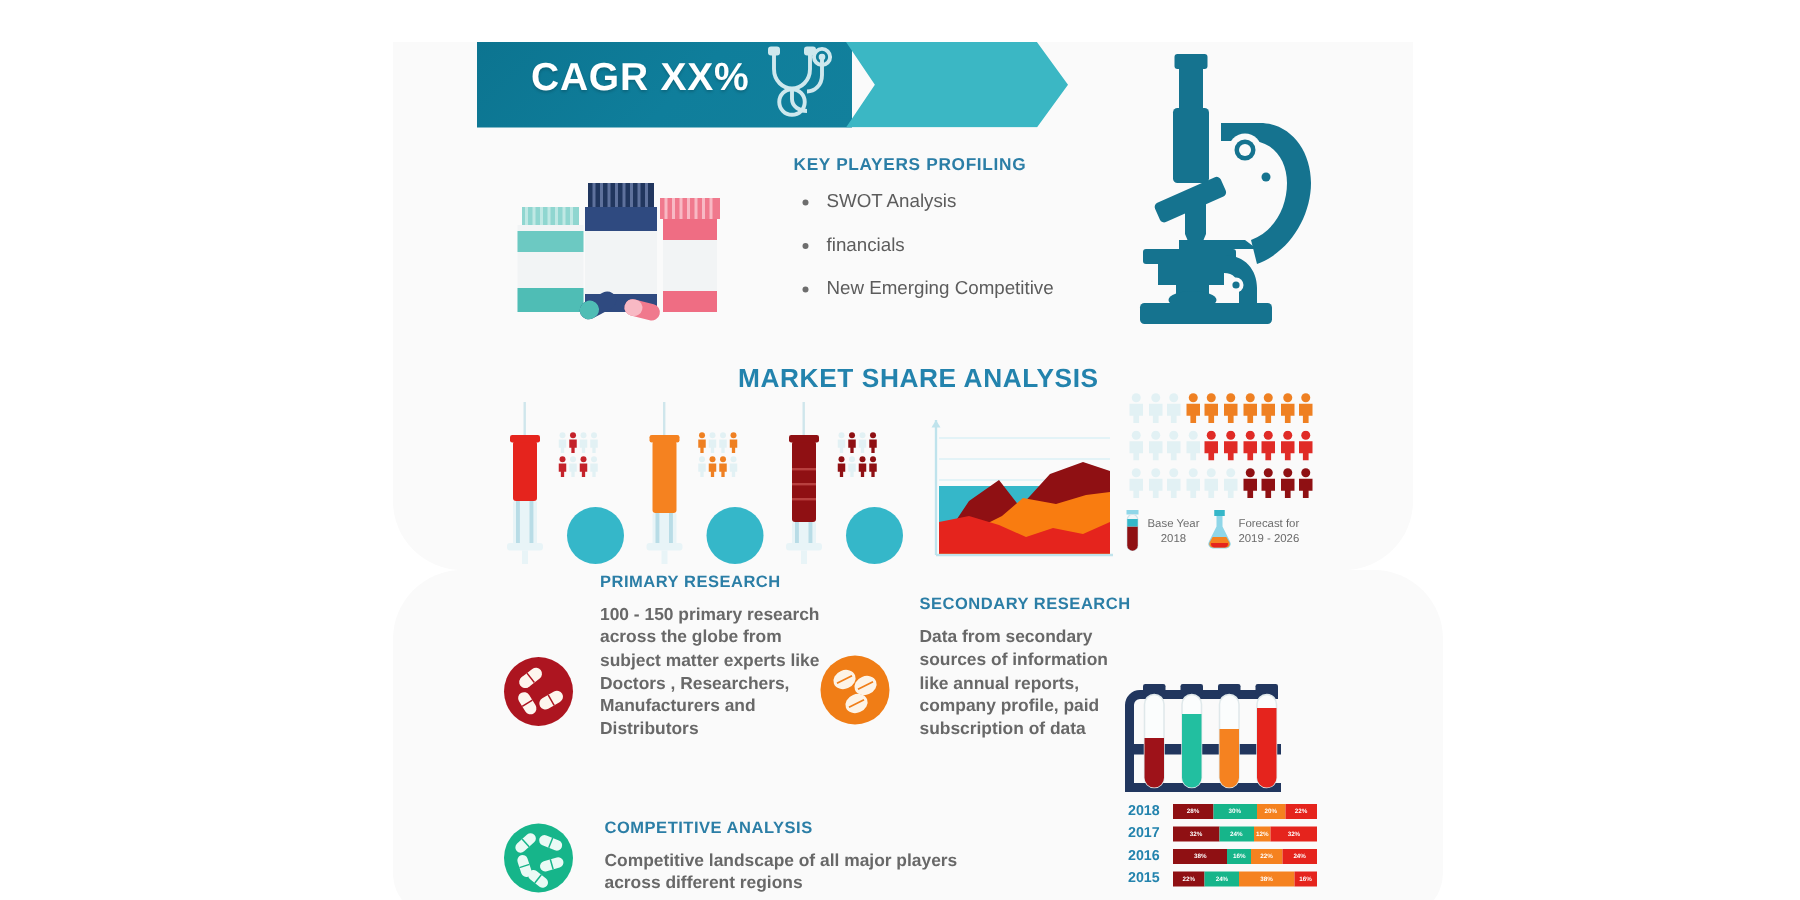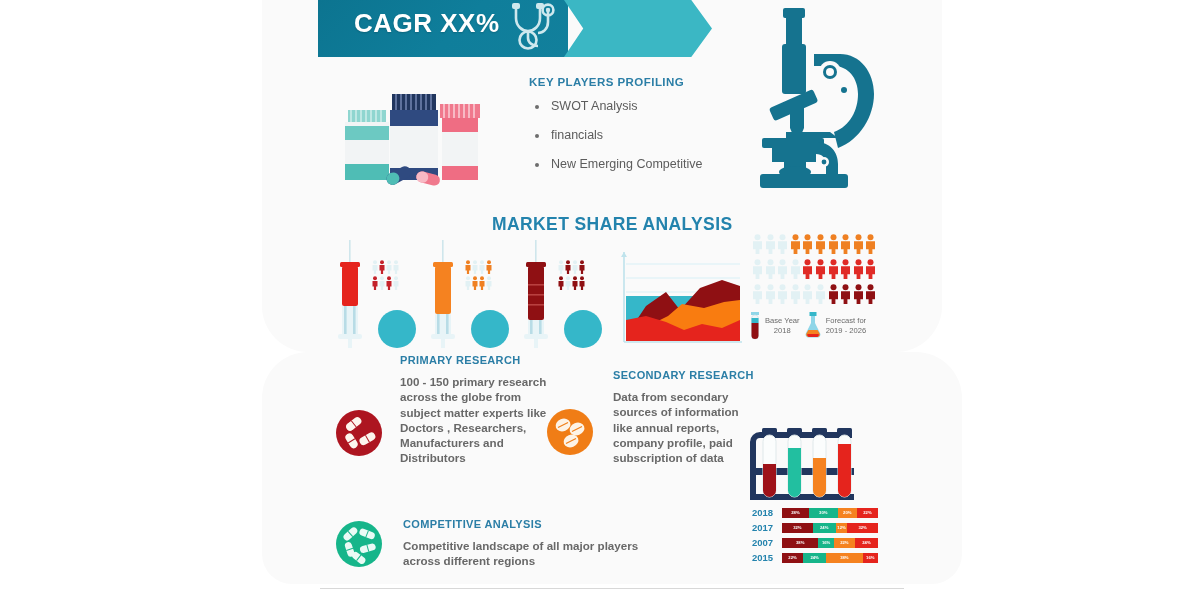--- a/index.html
+++ b/index.html
@@ -2,21 +2,21 @@
 <html><head>
 <meta charset="utf-8">
 <style>
   * { box-sizing: border-box; margin: 0; padding: 0; }
   html, body {
     width: 1200px; height: 600px;
     background: #ffffff;
     font-family: "Liberation Sans", sans-serif;
     overflow: hidden;
   }
-  #root { position: relative; width: 1200px; height: 489px; background: #ffffff; }
+  #root { position: relative; width: 1200px; height: 489px; background: #ffffff; margin-top: 28px; }
 
   
   .panel-top {
     position: absolute; left: 262px; top: 0px; width: 680px; height: 352px;
     background: #fafafa; border-radius: 0 0 46px 46px;
   }
   .panel-bottom {
     position: absolute; left: 262px; top: 352px; width: 700px; height: 232px;
     background: #fafafa; border-radius: 46px 46px 30px 30px;
   }
@@ -679,21 +679,21 @@
     <div class="ybar-line">
       <div class="ybar-year">2017</div>
       <div class="ybar-track">
         <div class="ybar-seg" style="background:#8f1013;width:32%">32%</div>
         <div class="ybar-seg" style="background:#16b58a;width:24%">24%</div>
         <div class="ybar-seg" style="background:#f58220;width:12%">12%</div>
         <div class="ybar-seg" style="background:#e5241d;width:32%">32%</div>
       </div>
     </div>
     <div class="ybar-line">
-      <div class="ybar-year">2007</div>
+      <div class="ybar-year">2016</div>
       <div class="ybar-track">
         <div class="ybar-seg" style="background:#8f1013;width:38%">38%</div>
         <div class="ybar-seg" style="background:#16b58a;width:16%">16%</div>
         <div class="ybar-seg" style="background:#f58220;width:22%">22%</div>
         <div class="ybar-seg" style="background:#e5241d;width:24%">24%</div>
       </div>
     </div>
     <div class="ybar-line">
       <div class="ybar-year">2015</div>
       <div class="ybar-track">

